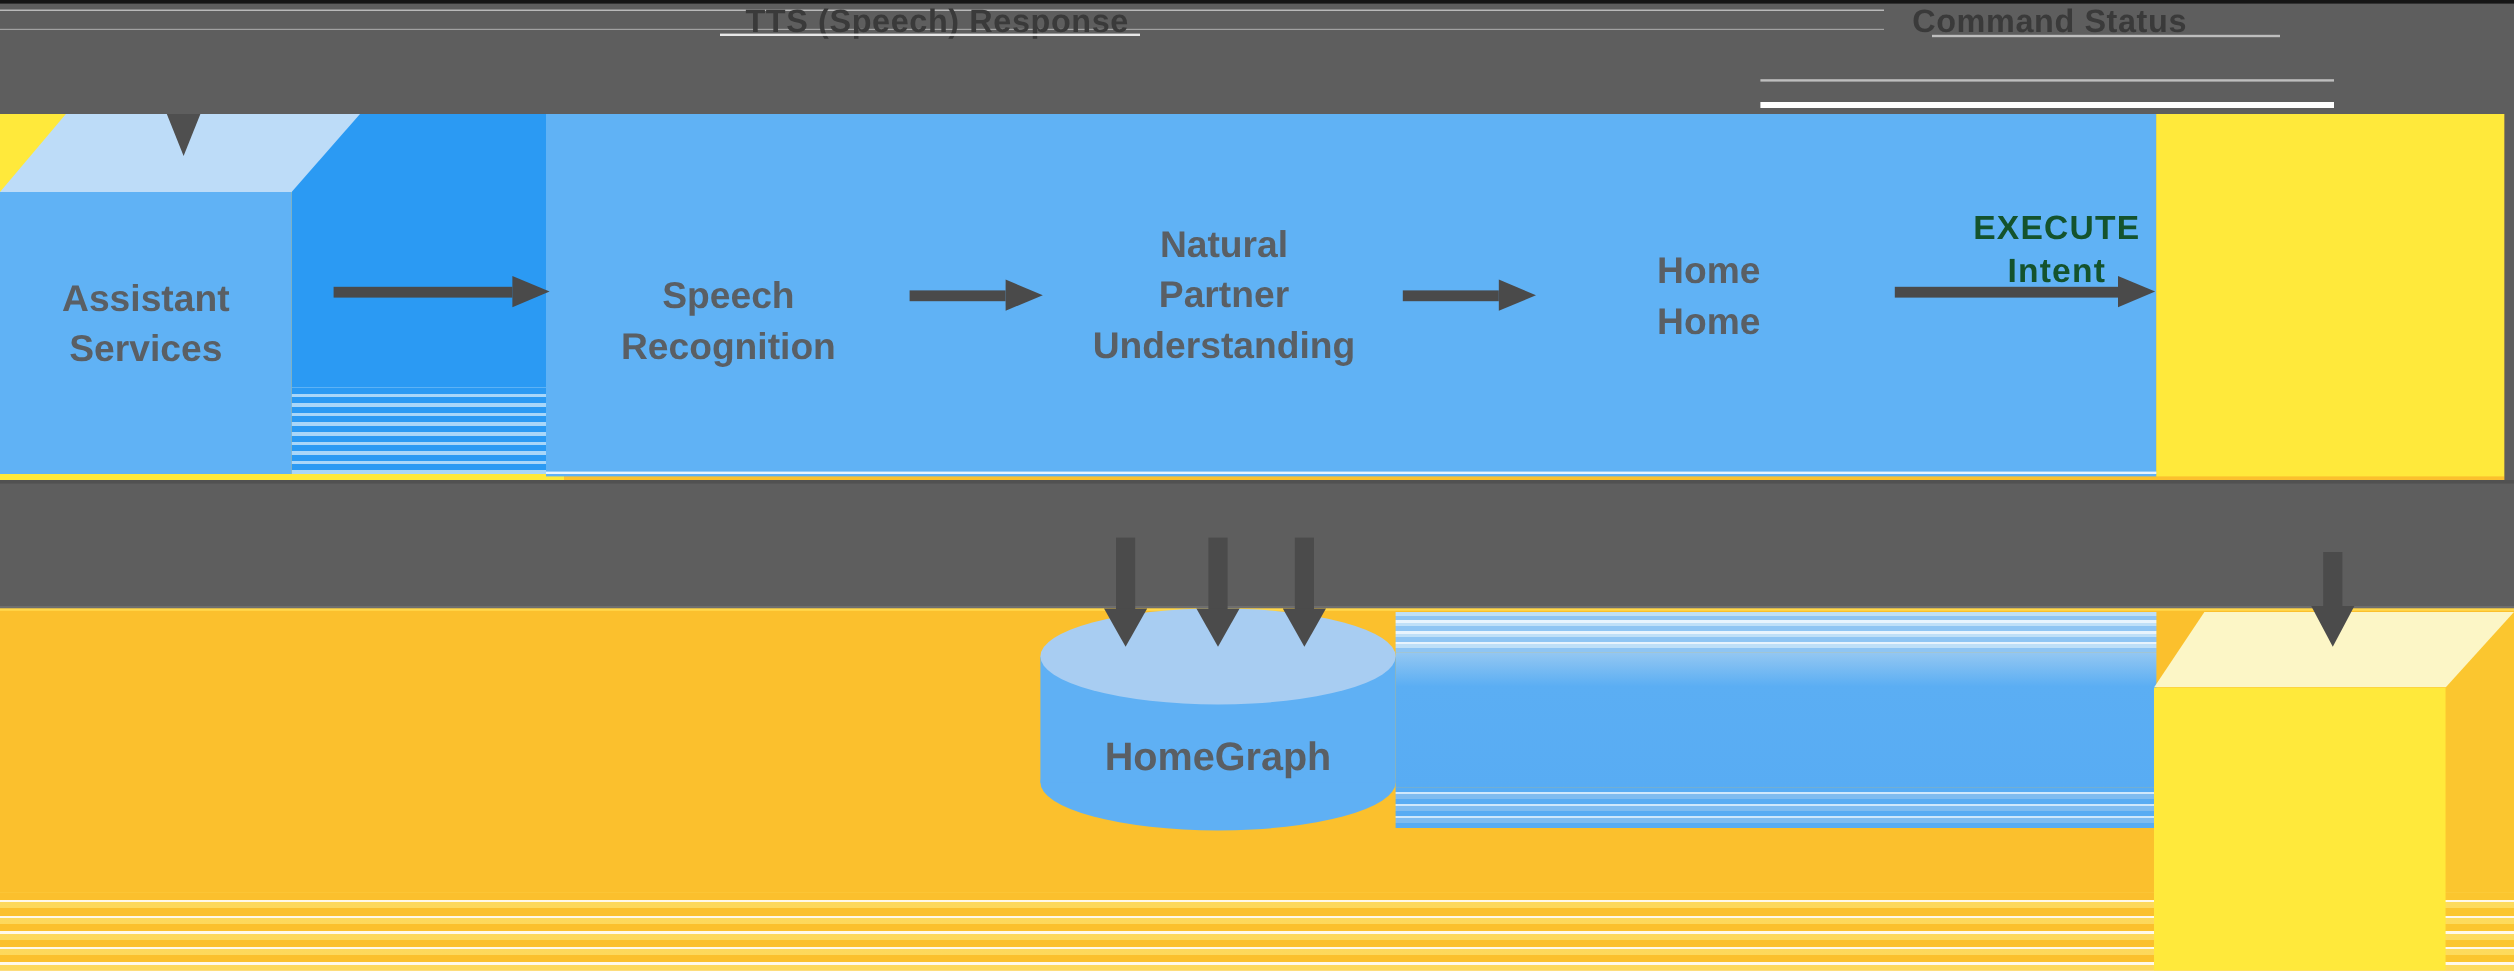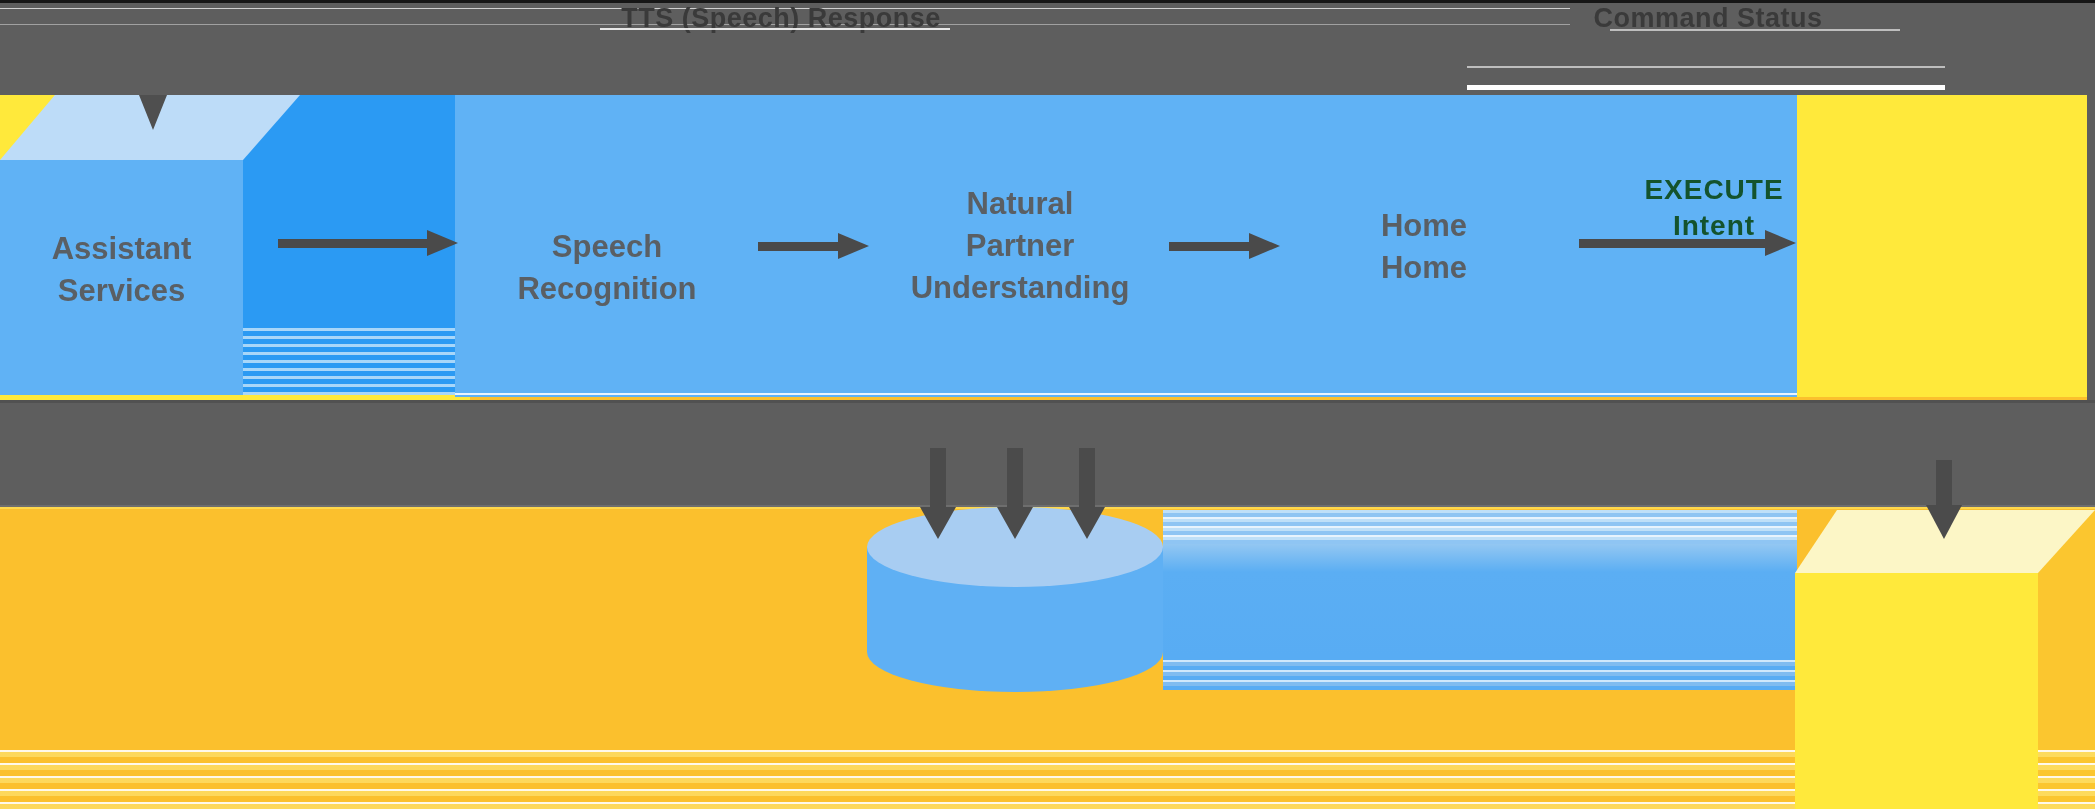--- a/index.html
+++ b/index.html
@@ -137,20 +137,21 @@
   <div class="abs band-mid"></div>
   <div class="abs seam-amber"></div>
 
   <div class="abs smear-top"></div>
   <div class="abs smear-mid"></div>
   <div class="abs smear-bot"></div>
 
   <div class="abs cyl-bot"></div>
   <div class="abs cyl-body"></div>
   <div class="abs cyl-top"></div>
+  <div class="abs node-label cyl-label">HomeGraph</div>
 
   <div class="abs v-stem" style="left:930px;top:448px;height:62px;"></div>
   <div class="abs v-head" style="left:920px;top:507px;"></div>
   <div class="abs v-stem" style="left:1007px;top:448px;height:62px;"></div>
   <div class="abs v-head" style="left:997px;top:507px;"></div>
   <div class="abs v-stem" style="left:1079px;top:448px;height:62px;"></div>
   <div class="abs v-head" style="left:1069px;top:507px;"></div>
 
   <div class="abs bottom-stripes"></div>
 

